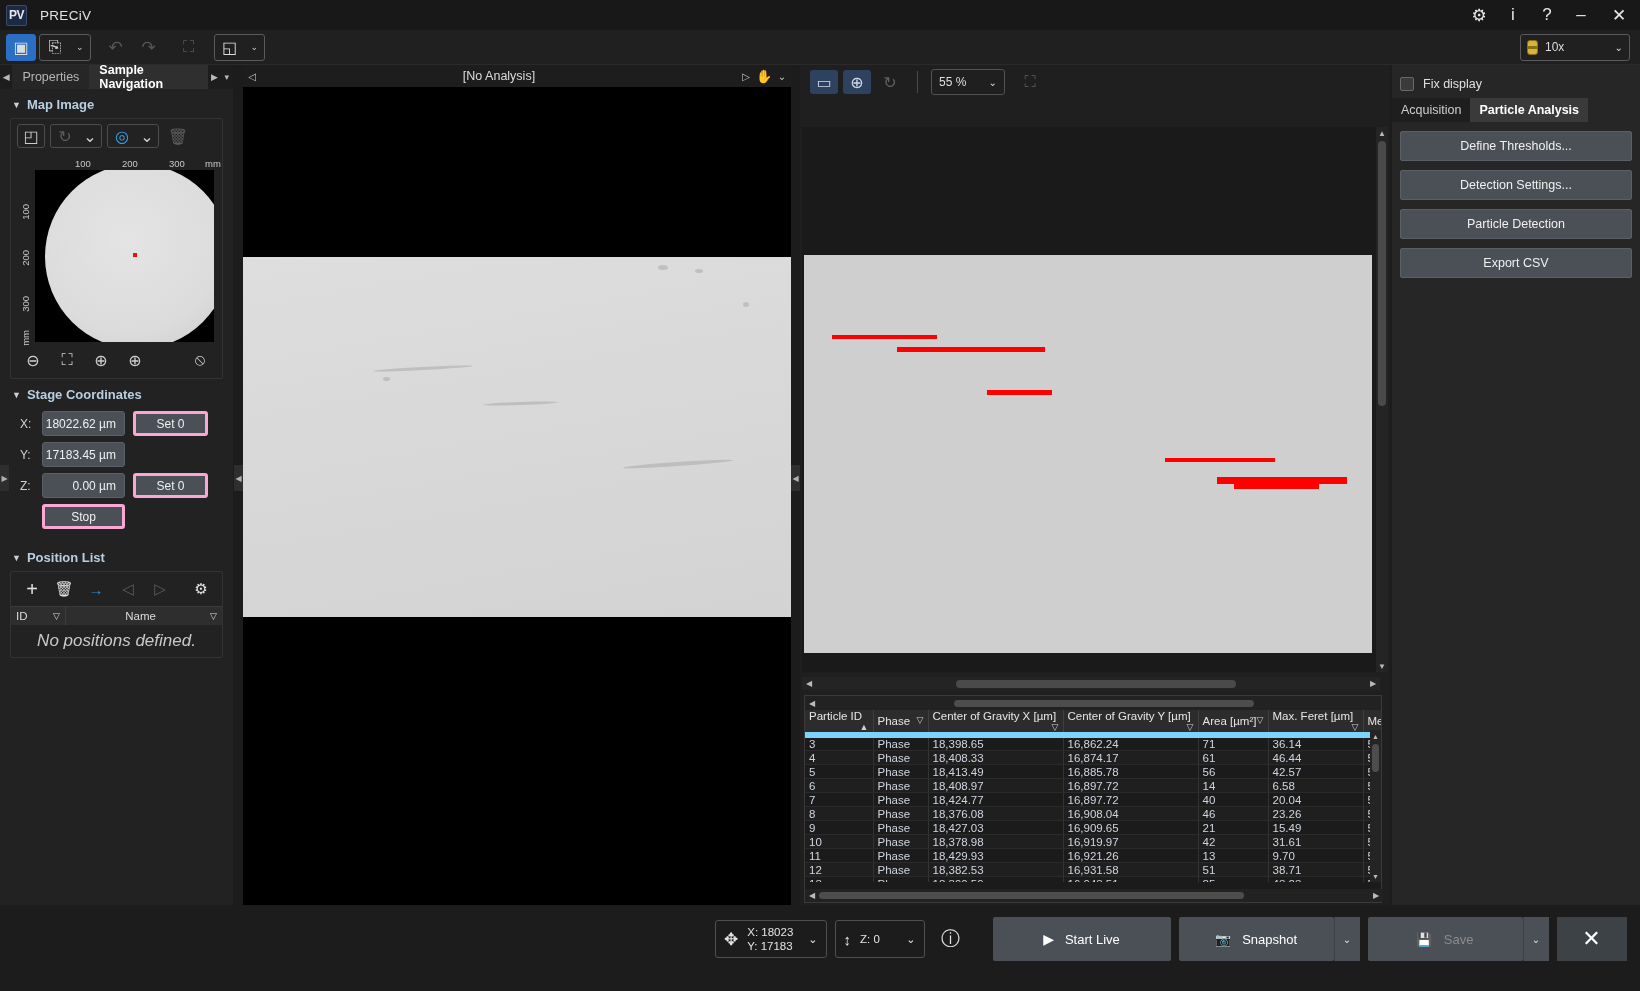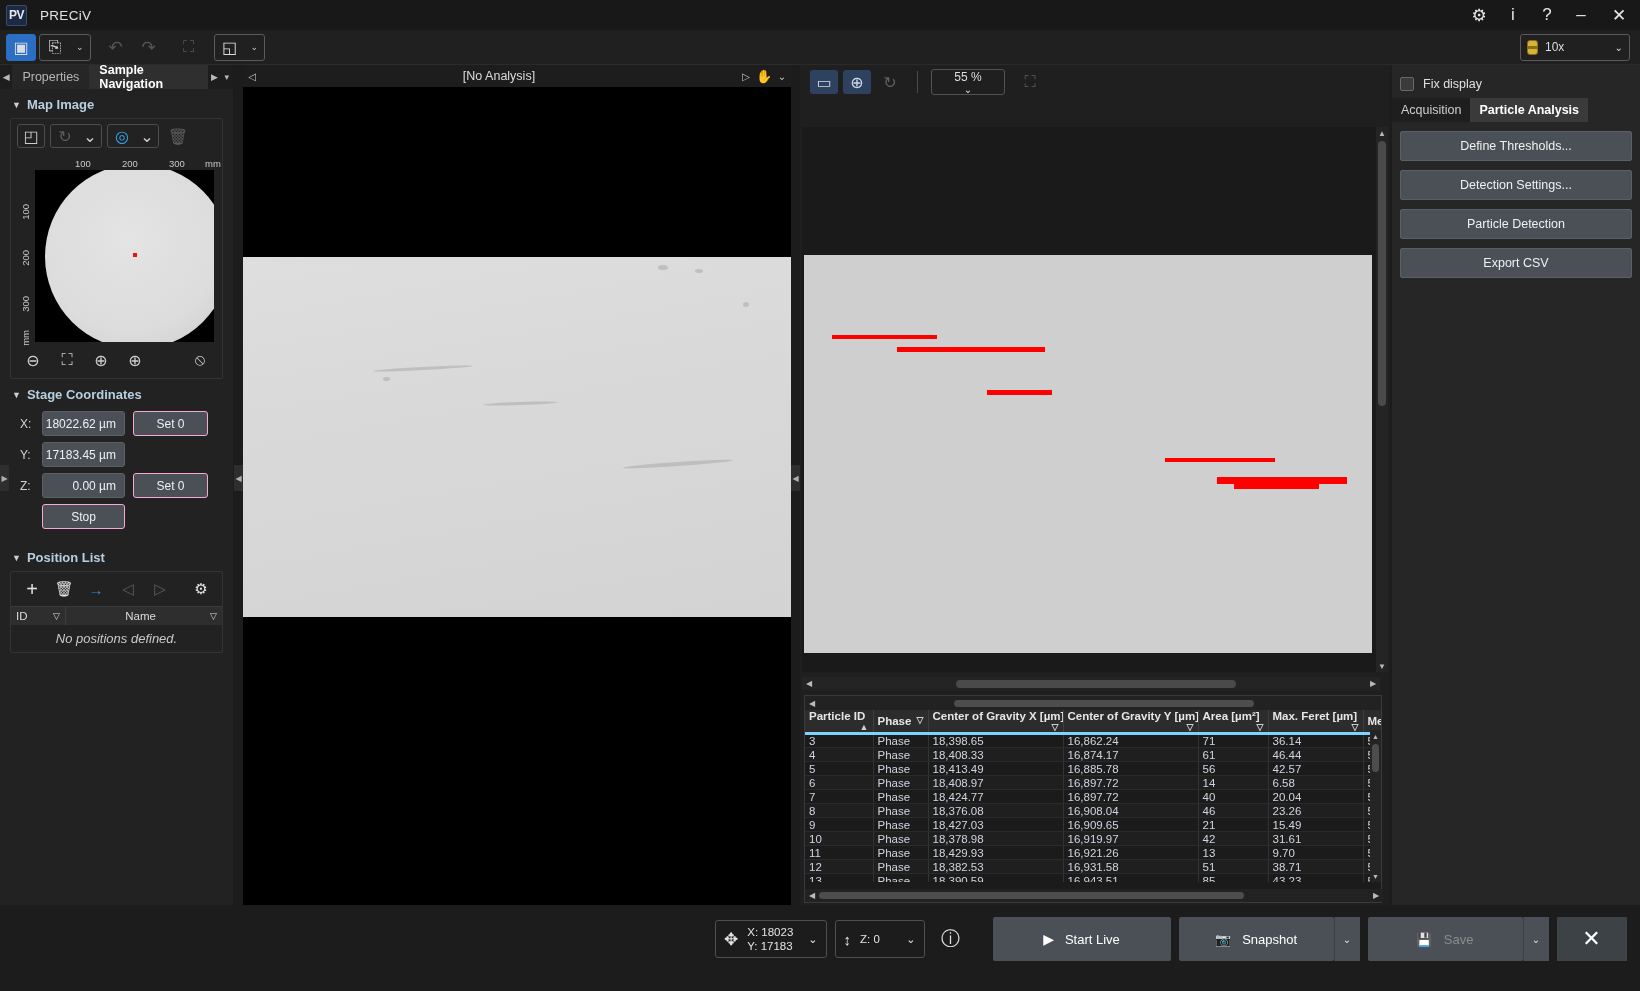--- a/index.html
+++ b/index.html
@@ -89,31 +89,31 @@
   .ruler-left { position: absolute; left: 0; top: 0; width: 16px; height: 172px; font-size: 9.5px; color: #c9c9c9; }
   .ruler-left span { position: absolute; left: 1px; writing-mode: vertical-rl; transform: rotate(180deg); }
   .map-foot { display: flex; align-items: center; gap: 6px; padding: 6px 8px 6px 8px; }
   .fld-row { display: flex; align-items: center; gap: 8px; padding: 3px 12px 3px 20px; }
   .fld-lbl { width: 14px; font-size: 12px; color: #d2d2d2; }
   .fld-val {
     width: 83px; height: 25px; background: #4a5056; border: 1px solid #5a6068; border-radius: 3px;
     display: flex; align-items: center; justify-content: flex-end; padding-right: 8px; font-size: 12px; color: #f0f0f0;
   }
   .btn-grey {
-    height: 25px; background: #4a5056; border: 1px solid #f9a8d4; border-radius: 3px;
+    height: 25px; background: #4a5056; border: 3px solid #f9a8d4; border-radius: 3px;
     display: flex; align-items: center; justify-content: center; font-size: 12px; color: #f0f0f0;
   }
   .pl-toolbar { display: flex; align-items: center; gap: 10px; padding: 7px 10px; }
   .pl-btn { width: 22px; height: 20px; display: flex; align-items: center; justify-content: center; color: #e2e2e2; font-size: 15px; }
   .pl-btn.dis { color: #5e5e5e; }
   .pl-header { display: flex; height: 19px; background: #2e2e2e; border-top: 1px solid #3a3a3a; font-size: 11.5px; color: #dcdcdc; }
   .pl-h-id { width: 55px; display: flex; align-items: center; justify-content: space-between; padding: 0 5px; border-right: 1px solid #3d3d3d;}
   .pl-h-name { flex: 1; display: flex; align-items: center; justify-content: space-between; padding: 0 5px; }
   .pl-h-name .ctr { flex:1; text-align:center; }
-  .pl-empty { text-align: center; font-size: 13px; font-style: italic; color: #c9c9c9; padding: 6px 0; }
+  .pl-empty { text-align: center; font-size: 17px; font-style: italic; color: #c9c9c9; padding: 6px 0; }
 
   
   .centerpanel { position: absolute; top: 65px; left: 243px; width: 548px; height: 840px; background: #1c1c1c; }
   .doc-tabbar { height: 22px; background: #1d1d1d; display: flex; align-items: center; font-size: 12.5px; color: #dcdcdc; }
   .doc-title { flex: 1; text-align: center; }
   .doc-ic { width: 18px; display: flex; align-items: center; justify-content: center; color: #c6c6c6; font-size: 10px; }
   .doc-canvas { position: absolute; top: 22px; left: 0; width: 548px; height: 818px; background: #000; overflow: hidden; }
   .doc-img {
     position: absolute; left: 0; top: 170px; width: 548px; height: 360px;
     background: linear-gradient(170deg,#dedede 0%, #d9d9d9 40%, #d3d3d3 100%);
@@ -121,43 +121,43 @@
   .scr { position: absolute; background: #a9a9a9; opacity: .55; border-radius: 50%; }
 
   
   .scanpanel { position: absolute; top: 65px; left: 800px; width: 590px; height: 840px; background: #1f1f1f; }
   .scan-title { height: 28px; display: flex; align-items: center; justify-content: center; font-size: 13px; font-weight: bold; color: #eee; }
   .scan-toolbar { height: 34px; display: flex; align-items: center; gap: 5px; padding-left: 10px; }
   .st-btn { width: 28px; height: 24px; border-radius: 3px; display: flex; align-items: center; justify-content: center; color: #cfd8e6; }
   .st-btn.sel { background: #2e4260; }
   .st-btn.dis { color: #606060; }
   .st-sep { width: 1px; height: 22px; background: #4a4a4a; margin: 0 8px; }
-  .zoom-combo { width: 74px; height: 26px; border: 1px solid #525252; border-radius: 3px; display: flex; align-items: center; justify-content: space-between; padding: 0 7px; font-size: 12px; color: #dfdfdf; flex-direction: column; }
+  .zoom-combo { width: 74px; height: 26px; border: 1px solid #525252; border-radius: 3px; display: flex; align-items: center; justify-content: space-between; padding: 0 7px; font-size: 12px; color: #dfdfdf; }
   .scan-view { position: absolute; top: 62px; left: 2px; width: 578px; height: 545px; background: #1a1a1a; overflow: hidden; }
   .scan-img {
     position: absolute; left: 2px; top: 128px; width: 568px; height: 398px;
     background: #cfcfcf;
   }
   .particle { position: absolute; background: #ff0000; }
   .vscroll { position: absolute; right: 2px; top: 62px; width: 12px; height: 545px; background: #242424; }
   .vscroll .thumb { position: absolute; left: 2px; width: 8px; background: #4a4a4a; border-radius: 4px; }
   .vscroll .arr { position: absolute; left: 0; width: 12px; height: 12px; display: flex; align-items: center; justify-content: center; color: #b9b9b9; font-size: 8px; }
   .hscroll { position: absolute; left: 2px; top: 612px; width: 578px; height: 13px; background: #242424; display: flex; align-items: center; }
   .hscroll .arr { width: 14px; text-align: center; color: #b9b9b9; font-size: 8px; }
   .hscroll .thumb { height: 8px; background: #4a4a4a; border-radius: 4px; }
 
   
   .table-wrap { position: absolute; top: 630px; left: 4px; width: 578px; height: 208px; background: #1b1b1b; border: 1px solid #3a3a3a; }
   .tbl-scroll-top { height: 14px; display: flex; align-items: center; background: #222; }
   .tbl-scroll-top .arr { width: 14px; text-align: center; color: #bbb; font-size: 8px; }
   .tbl-scroll-top .thumb { height: 7px; background: #4d4d4d; border-radius: 4px; }
   table { border-collapse: collapse; width: 100%; table-layout: fixed; font-size: 11.5px; }
   thead th {
-    background: #2c2c2c; color: #e6e6e6; font-weight: bold; text-align: left;
-    height: 20px; padding: 0 4px; border-right: 1px solid #3f3f3f; border-bottom: 3px solid #7dd3fc;
+    background: #2c2c2c; color: #e6e6e6; font-weight: normal; text-align: left;
+    height: 20px; padding: 0 4px; border-right: 1px solid #3f3f3f; border-bottom: 6px solid #7dd3fc;
     white-space: nowrap; overflow: hidden; margin-top: 18px;
   }
   thead th .sortmark { float: right; color: #cfcfcf; font-size: 9px; }
   tbody td {
     color: #cfd5e0; height: 14px; padding: 0 4px; border-right: 1px solid #333; border-bottom: 1px solid #2a2a2a;
     white-space: nowrap; overflow: hidden;
   }
   tbody tr:nth-child(even) td { background: #1f1f1f; }
   tbody tr:nth-child(odd) td { background: #1b1b1b; }
   .tbl-body { position: relative; height: 172px; overflow: hidden; }

